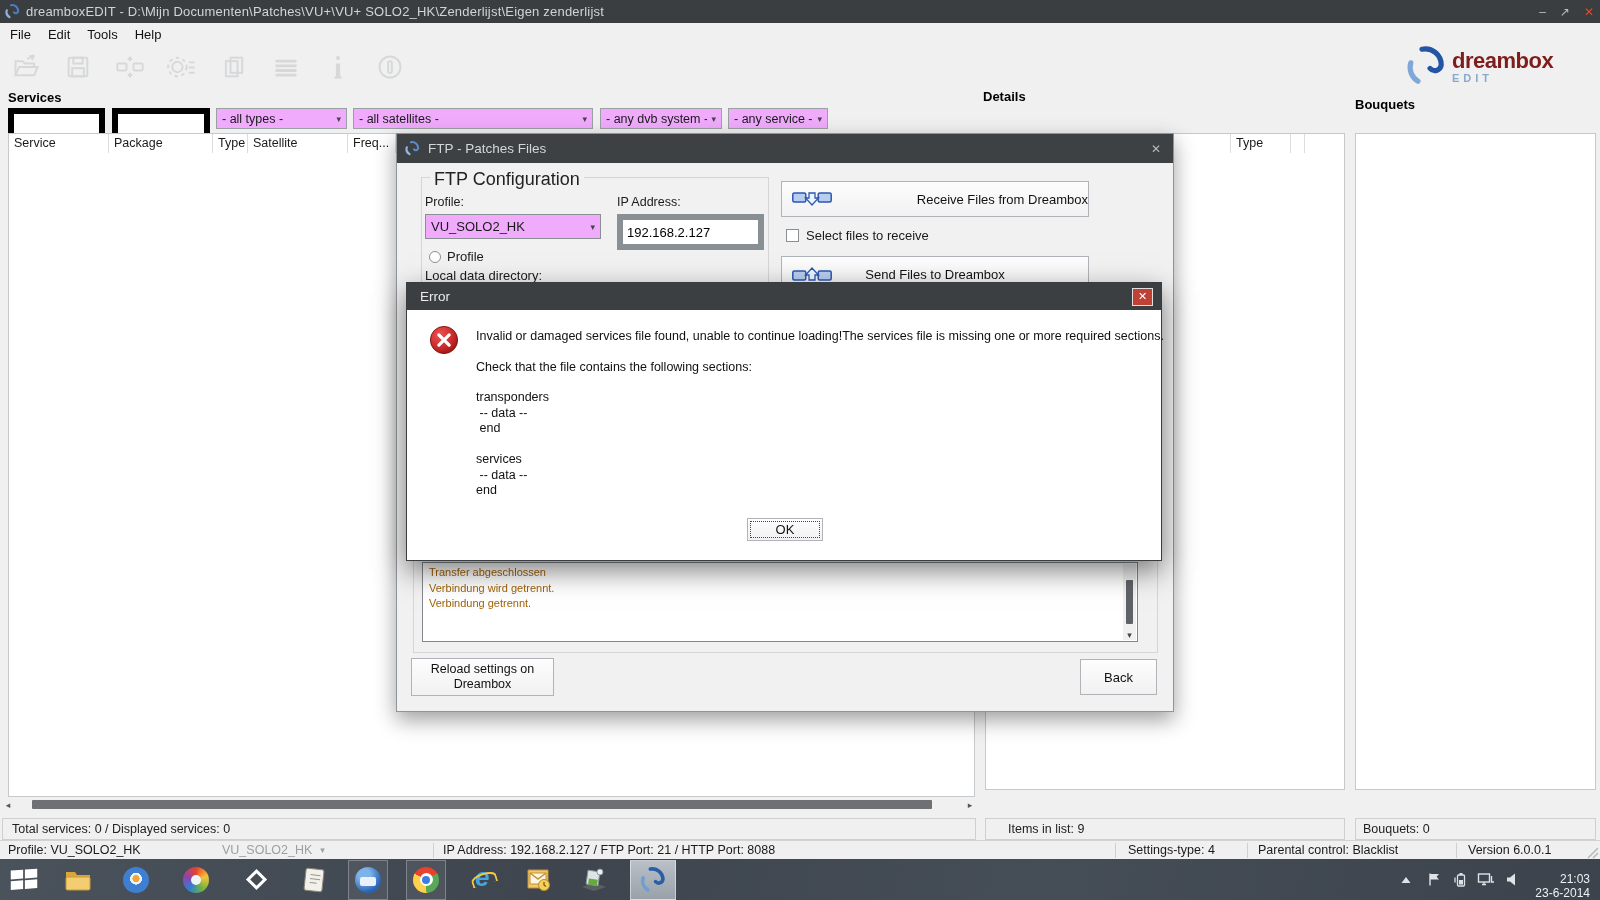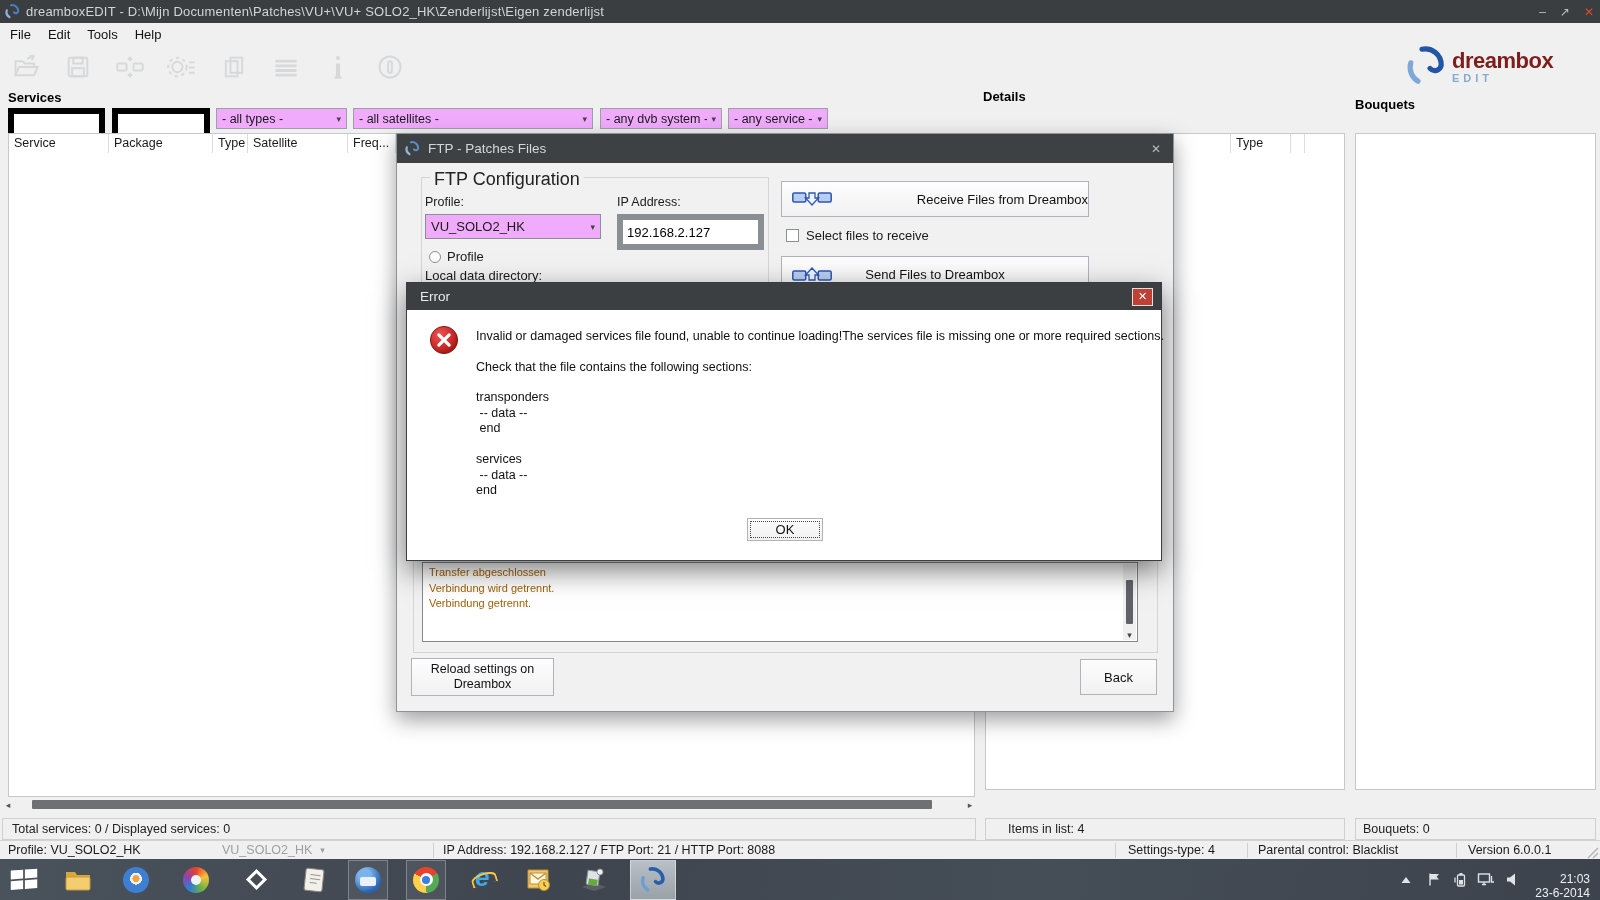--- a/index.html
+++ b/index.html
@@ -211,21 +211,21 @@
     <div class="th" style="flex:1; border-right:none;"></div>
   </div>
   <div class="abs listbox" style="left:985px; top:153px; width:360px; height:637px; border-top:none;"></div>
 
   <div class="abs listbox" style="left:1355px; top:133px; width:241px; height:657px;"></div>
 
   <div class="abs statcell" style="left:2px; top:818px; width:974px; height:22px; padding-left:9px;">
       <span>Total services: 0 / Displayed services: 0</span>
     </div>
   <div class="abs statcell" style="left:985px; top:818px; width:360px; height:22px; padding-left:22px;">
-      <span>Items in list: 4</span>
+      <span>Items in list: 9</span>
     </div>
   <div class="abs statcell" style="left:1355px; top:818px; width:241px; height:22px; padding-left:7px;">
       <span>Bouquets: 0</span>
     </div>
 
   <div id="profilebar" class="abs">
     <span class="abs" style="left:8px; top:2px;">Profile: VU_SOLO2_HK</span>
     <div class="abs" style="left:222px; top:1px; width:205px; height:16px; display:flex; align-items:center; color:#9aa0a4;">
       <span>VU_SOLO2_HK</span>
       <span style="margin-left:8px; font-size:9px;">▾</span>

